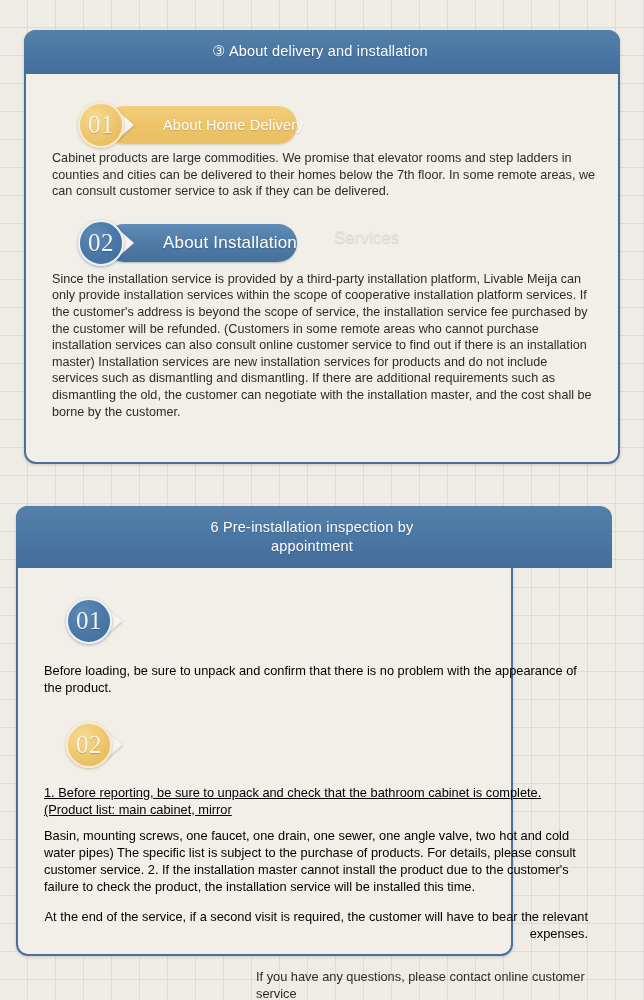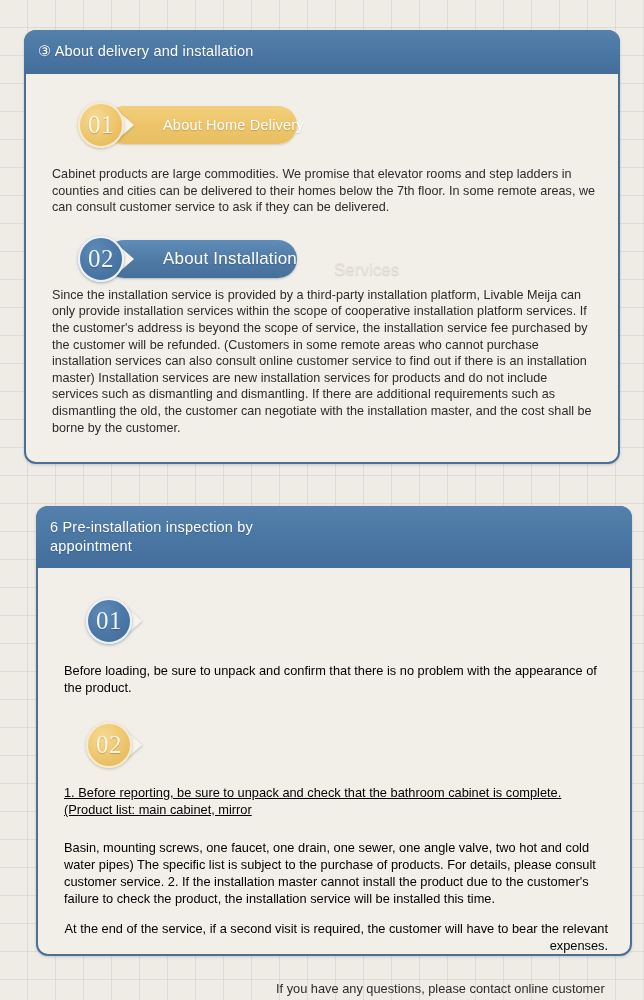--- a/index.html
+++ b/index.html
@@ -37,37 +37,38 @@
     box-sizing: border-box;
     box-shadow: 0 1px 3px rgba(80,90,105,0.25);
   }
   #card-delivery {
     left: 24px;
     top: 30px;
     width: 596px;
     height: 434px;
   }
   #card-inspection {
-    left: 36px;
+    left: 16px;
     top: 506px;
-    width: 596px;
+    width: 497px;
     height: 450px;
   }
 
   .card-header {
     position: absolute;
     left: -2px;
     top: -2px;
     width: 596px;
     box-sizing: border-box;
     background: linear-gradient(180deg,#5480ab 0%, #4a76a3 55%, #446d9a 100%);
     border-radius: 12px 12px 0 0;
     color: #ffffff;
     padding: 12px 18px 11px 14px;
     letter-spacing: 0.2px;
+    text-align: center;
   }
   #card-delivery .card-header { height: 44px; }
   #card-inspection .card-header { height: 62px; }
 
   .card-header-title {
     font-size: 14.5px;
     line-height: 19px;
     font-weight: 400;
     color: #ffffff;
     text-shadow: 0 1px 1px rgba(40,60,85,0.35);
@@ -121,21 +122,21 @@
     text-shadow: 0 1px 1px rgba(90,80,50,0.28);
   }
   .pill-blue .pill-label {
     font-size: 17px;
     text-shadow: 0 1px 1px rgba(40,60,85,0.35);
   }
   
   .pill-overflow {
     position: absolute;
     left: 256px;
-    top: 24px;
+    top: 8px;
     font-size: 17px;
     color: #e8e4dc;
     text-shadow: 0 1px 1px rgba(200,196,188,0.8);
     white-space: nowrap;
   }
 
   
   .badge-circle {
     position: absolute;
     left: 0;
@@ -185,41 +186,41 @@
   }
 
   
   .para {
     font-size: 12.6px;
     line-height: 16.6px;
     color: #2b2b2b;
     margin: 0;
     letter-spacing: 0.02px;
   }
-  #para-delivery { margin-top: 16px; }
+  #para-delivery { margin-top: 0; }
   #para-installation { margin-top: 3px; }
 
   
   .circle-row {
     position: relative;
     height: 50px;
     margin-left: 22px;
   }
   #circle-row-1 { margin-top: 24px; }
   #circle-row-2 { margin-top: 26px; }
 
   .step-para {
     font-size: 12.8px;
     line-height: 17px;
     color: #000000;
     margin: 0;
   }
   #step-1-text { margin-top: 14px; }
   #step-2-text { margin-top: 12px; text-decoration: underline; }
-  #step-2-text-b { margin-top: 21px; }
+  #step-2-text-b { margin-top: 9px; }
   #step-2-text-c { margin-top: 13px; text-align: right; }
 
   .closing-note {
     margin-top: 26px;
     margin-left: 212px;
     font-size: 12.8px;
     line-height: 17px;
     color: #2b2b2b;
     max-width: 360px;
   }

